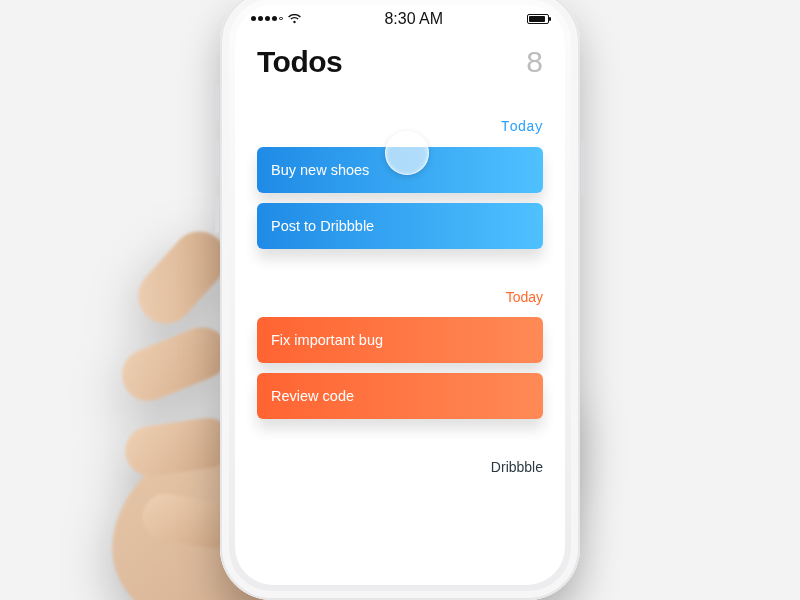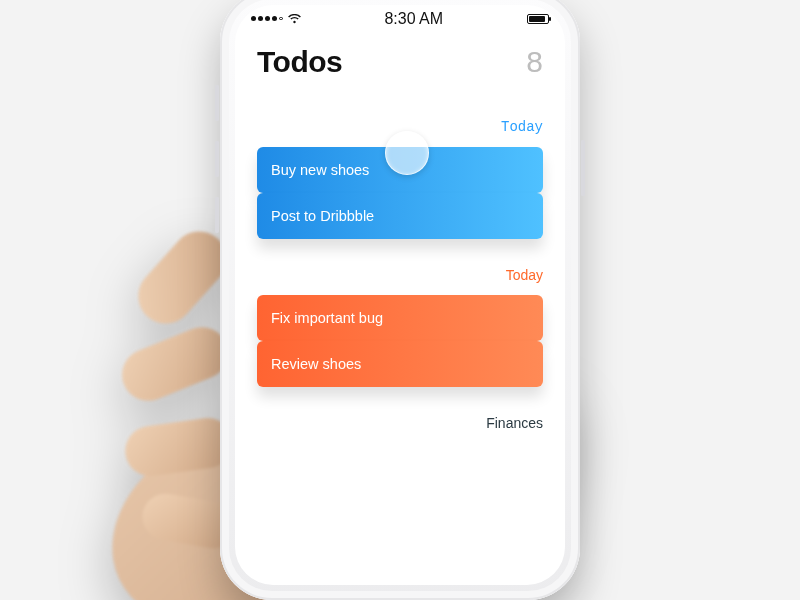--- a/index.html
+++ b/index.html
@@ -138,21 +138,21 @@
     }
 
     .section-label {
       font-size: 14px; font-weight: 400;
       margin-bottom: 12px;
     }
     .label-today { color:#2aa0ff;font-family:Liberation Mono, monospace; }
     .label-work  { color:#ff6a2c; }
     .label-fin   { color:#2b3a42; }
 
-    .cards { display:flex; flex-direction:column; margin-bottom:28px; }
+    .cards { display:flex; flex-direction:column; gap:10px; margin-bottom:40px; }
 
     .card {
       height: 46px;
       border-radius: 6px;
       display:flex; align-items:center;
       padding: 0 14px;
       color: #fff;
       font-size: 14.5px; font-weight: 400;
       box-shadow: 0 10px 14px rgba(0,0,0,0.12);
       cursor: pointer;
@@ -225,23 +225,23 @@
           <span>Post to Dribbble</span>
         </div>
       </div>
 
       <div class="section-label label-work">Today</div>
       <div class="cards">
         <div class="card card-work">
           <span>Fix important bug</span>
         </div>
         <div class="card card-work">
-          <span>Review shoes</span>
-        </div>
-      </div>
-
-      <div class="section-label label-fin">Finances</div>
+          <span>Review code</span>
+        </div>
+      </div>
+
+      <div class="section-label label-fin">Dribbble</div>
 
       <div class="tap-bubble" style="left:150px; top:104px;"></div>
     </div>
 
   </div>
 </div>
 
 </body></html>

